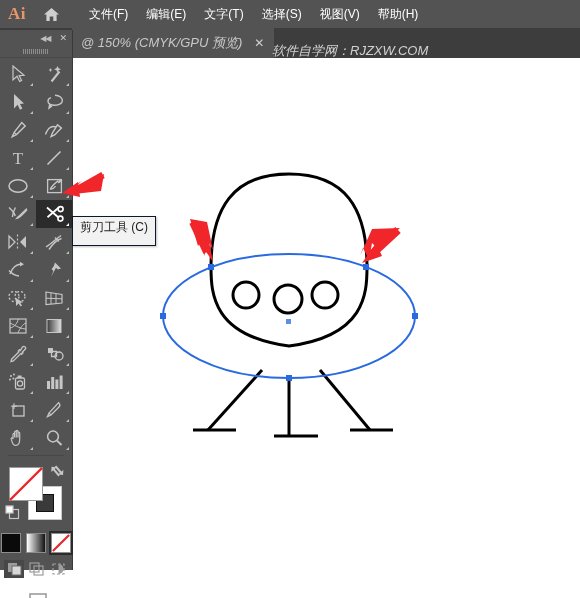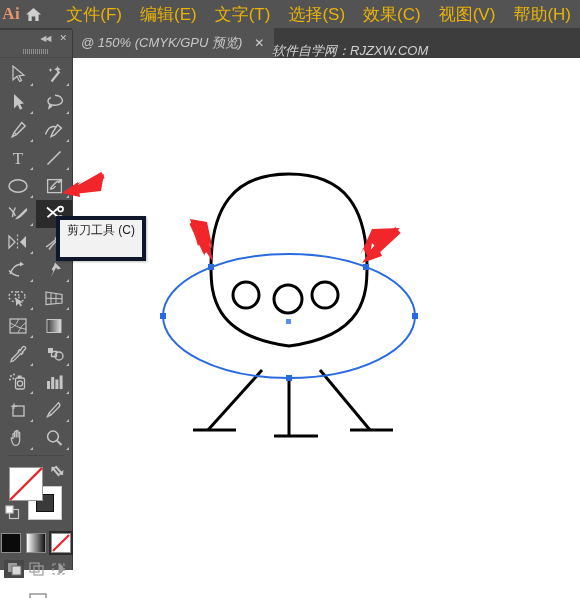--- a/index.html
+++ b/index.html
@@ -18,21 +18,21 @@
   }
   .ai-logo{
     width:34px;height:28px;display:flex;align-items:center;justify-content:center;
     color:#e8956b;font-size:17px;font-weight:bold;letter-spacing:.5px;
     font-family:"Liberation Serif","DejaVu Serif",serif;
   }
   .home-btn{width:34px;height:28px;display:flex;align-items:center;justify-content:center;}
   .home-btn svg{display:block;}
   .menu-items{display:flex;align-items:center;margin-left:12px;}
   .menu-item{
-    color:#eab308;font-size:17px;padding:3px 9px;white-space:nowrap;cursor:default;
+    color:#ffffff;font-size:12px;padding:3px 9px;white-space:nowrap;cursor:default;
   }
 
   
   .tabbar{
     position:absolute;left:0;top:28px;width:580px;height:30px;background:#3d3d3d;
   }
   .tab-active{
     position:absolute;left:72px;top:0;height:30px;background:#535353;
     display:flex;align-items:center;padding:0 0 0 9px;box-sizing:border-box;
     min-width:181px;
@@ -114,23 +114,23 @@
   .mini.sel{outline:2px solid #2b2b2b;outline-offset:0;}
 
   .draw-modes{display:flex;justify-content:center;gap:2px;margin-top:7px;}
   .dm{width:20px;height:18px;display:flex;align-items:center;justify-content:center;}
   .dm.active{background:#474747;}
 
   .screen-mode{display:flex;justify-content:center;margin-top:12px;}
 
   
   .tooltip{
-    position:absolute;left:56px;top:216px;
-    background:#f2f2f2;border:4px solid #0f172a;
-    padding:2px 7px 18px 7px;font-size:12px;color:#1e1e1e;white-space:nowrap;
+    position:absolute;left:72px;top:216px;
+    background:#f2f2f2;border:1px solid #0f172a;
+    padding:2px 7px 9px 7px;font-size:12px;color:#1e1e1e;white-space:nowrap;
     box-shadow:1px 1px 2px rgba(0,0,0,.25);z-index:40;
   }
 
   
   .canvas{
     position:absolute;left:73px;top:58px;width:507px;height:540px;background:#ffffff;
     overflow:hidden;
   }
   .artwork{position:absolute;left:0;top:0;}
 
@@ -147,21 +147,20 @@
     <div class="home-btn">
       <svg width="17" height="15" viewBox="0 0 17 15" aria-hidden="true">
         <path d="M8.5 1 L16 7.6 L13.6 7.6 L13.6 14 L10.3 14 L10.3 9.6 L6.7 9.6 L6.7 14 L3.4 14 L3.4 7.6 L1 7.6 Z" fill="#cfcfcf"></path>
       </svg>
     </div>
     <div class="menu-items">
       <div class="menu-item">文件(F)</div>
       <div class="menu-item">编辑(E)</div>
       <div class="menu-item">文字(T)</div>
       <div class="menu-item">选择(S)</div>
-      <div class="menu-item">效果(C)</div>
       <div class="menu-item">视图(V)</div>
       <div class="menu-item">帮助(H)</div>
     </div>
   </div>
 
   <div class="tabbar">
     <div class="tab-active">
       <span class="tab-label">@ 150% (CMYK/GPU 预览)</span>
       <span class="tab-close">✕</span>
     </div>

